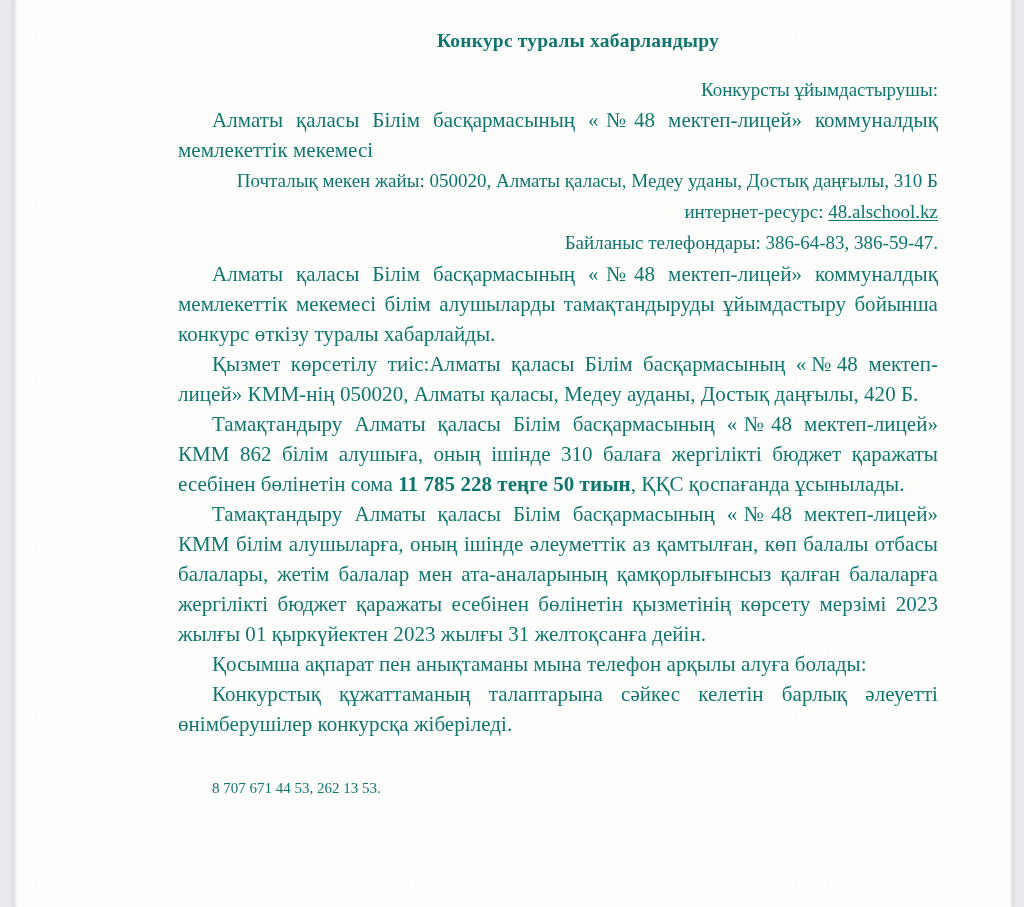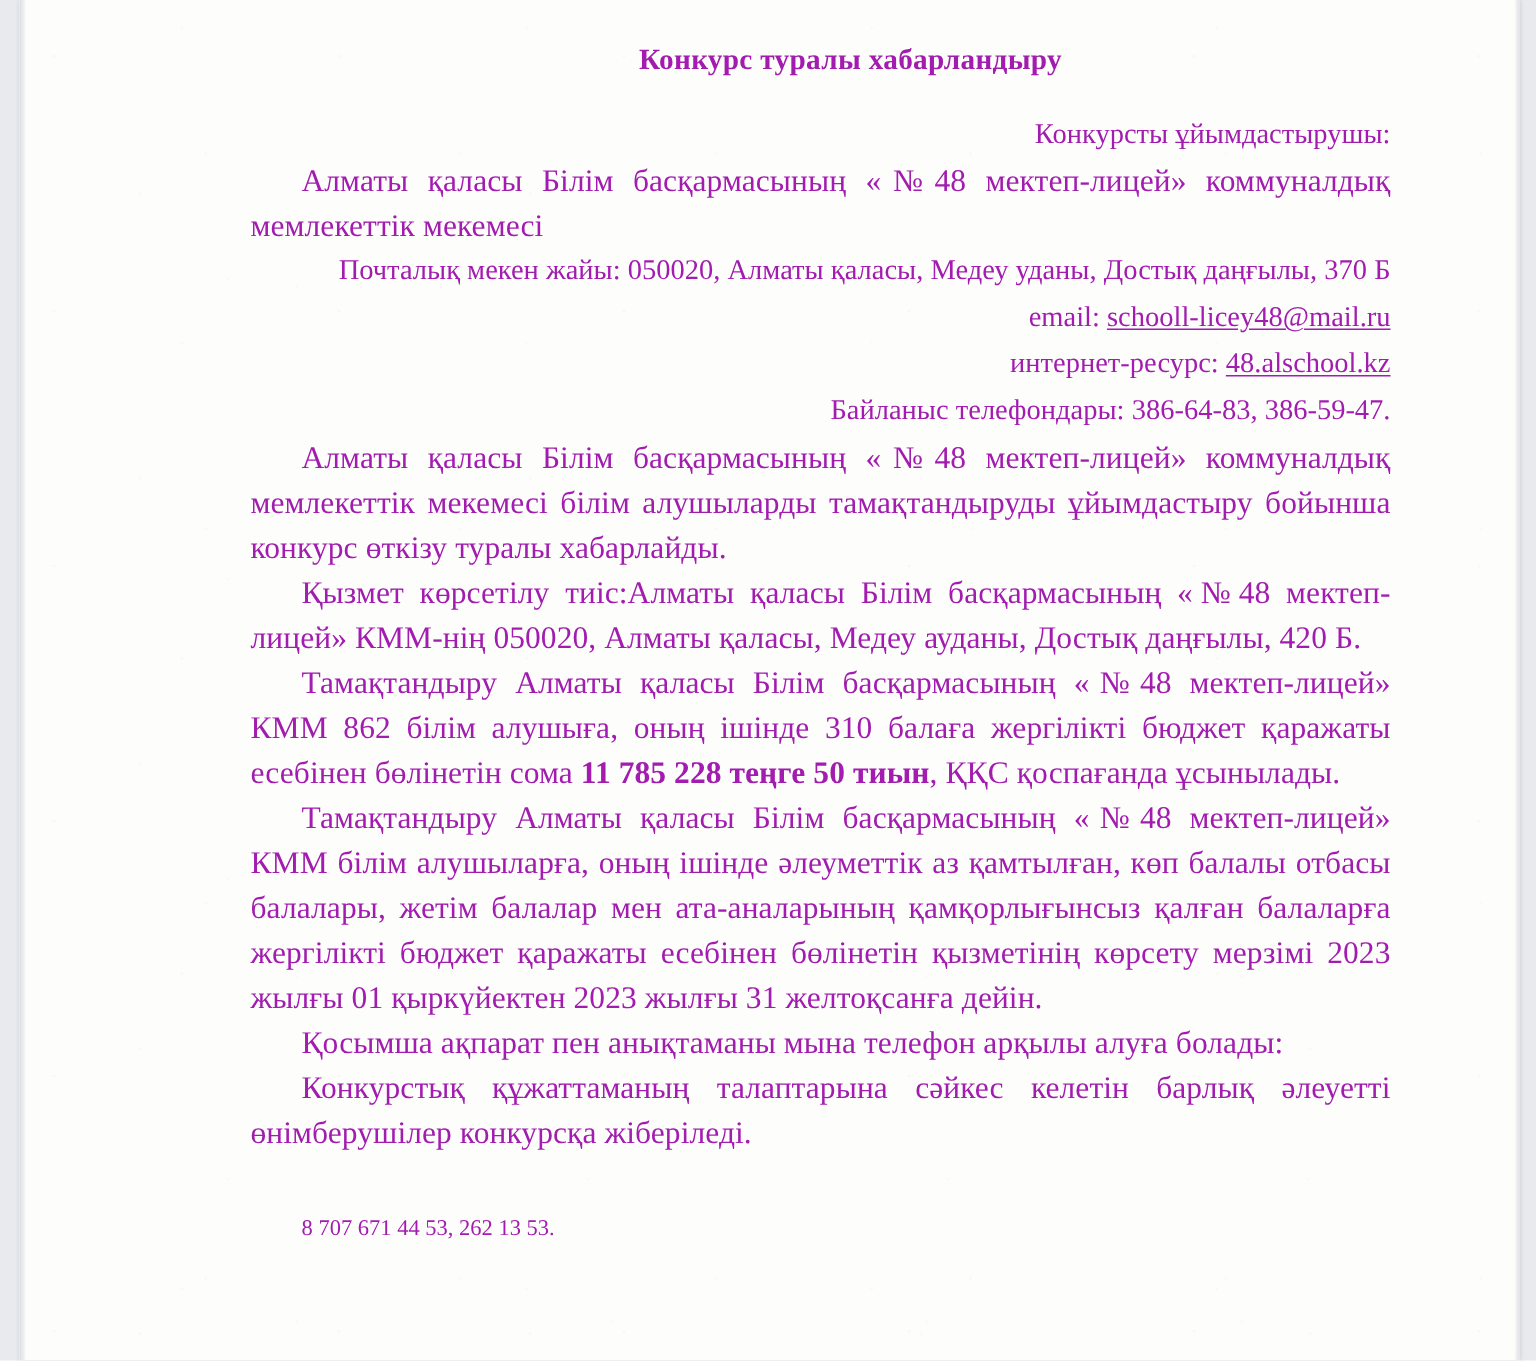--- a/index.html
+++ b/index.html
@@ -34,24 +34,24 @@
   }
   .sheet-edge-right {
     position: absolute;
     right: 0; top: 0;
     width: 3px; height: 907px;
     background: linear-gradient(to left, #dfe0e5, #f8f8f7);
   }
 
   .doc-body {
     position: absolute;
-    left: 154px;
+    left: 165px;
     top: 30px;
     width: 760px;
-    color: #a21caf;
+    color: #0f766e;
   }
 
   .doc-title {
     text-align: center;
     font-weight: bold;
     font-size: 19.5px;
     letter-spacing: 0.2px;
     margin: 0 0 22px 0;
     padding-left: 40px;
   }
@@ -119,26 +119,22 @@
   <div class="sheet-edge-right"></div>
 
   <div class="doc-body">
 
     <h1 class="doc-title">Конкурс туралы хабарландыру</h1>
 
     <div class="line">Конкурсты ұйымдастырушы:</div>
 
     <p class="para">Алматы қаласы Білім басқармасының «№48 мектеп-лицей» коммуналдық мемлекеттік мекемесі</p>
 
-    <div class="line">Почталық мекен жайы: 050020, Алматы қаласы, Медеу уданы, Достық даңғылы, 370 Б</div>
+    <div class="line">Почталық мекен жайы: 050020, Алматы қаласы, Медеу уданы, Достық даңғылы, 310 Б</div>
 
-    <div class="line">
-      <span>email:</span>
-      <span class="u">schooll-licey48@mail.ru</span>
-    </div>
 
     <div class="line">
       <span>интернет-ресурс:</span>
       <span class="u">48.alschool.kz</span>
     </div>
 
     <div class="line">Байланыс телефондары: 386-64-83, 386-59-47.</div>
 
     <p class="para gap">Алматы қаласы Білім басқармасының «№48 мектеп-лицей» коммуналдық мемлекеттік мекемесі білім алушыларды тамақтандыруды ұйымдастыру бойынша конкурс өткізу туралы хабарлайды.</p>
 

